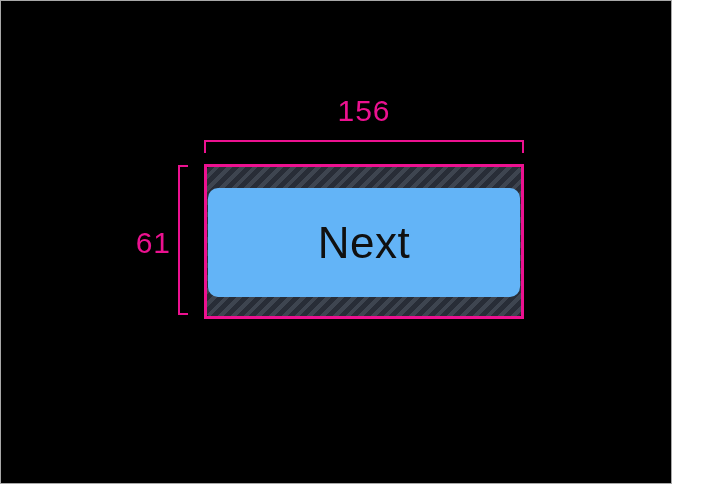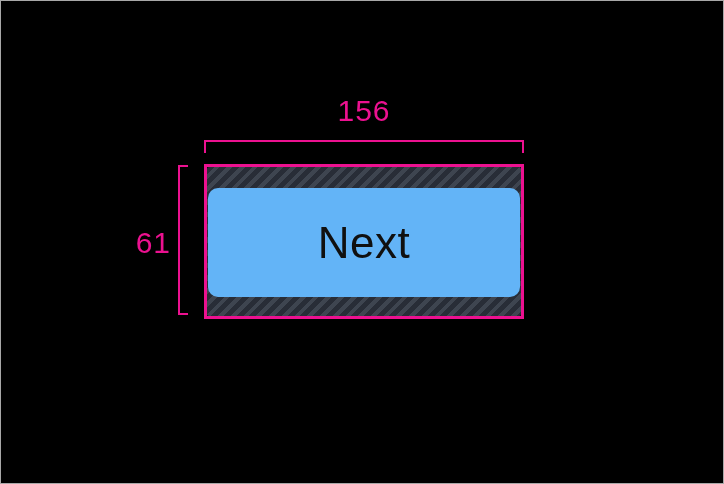--- a/index.html
+++ b/index.html
@@ -3,21 +3,21 @@
 <meta charset="utf-8">
 <style>
   html, body {
     margin: 0;
     padding: 0;
     font-family: "Liberation Sans", sans-serif;
   }
 
   .stage {
     position: relative;
-    width: 724px;
+    width: 672px;
     height: 484px;
     box-sizing: border-box;
     background: var(--canvas-bg, #000);
     border: 1px solid var(--frame-border, #a8a8a8);
     overflow: hidden;
   }
 
   .dim-label {
     position: absolute;
     color: var(--accent, #ec1190);

